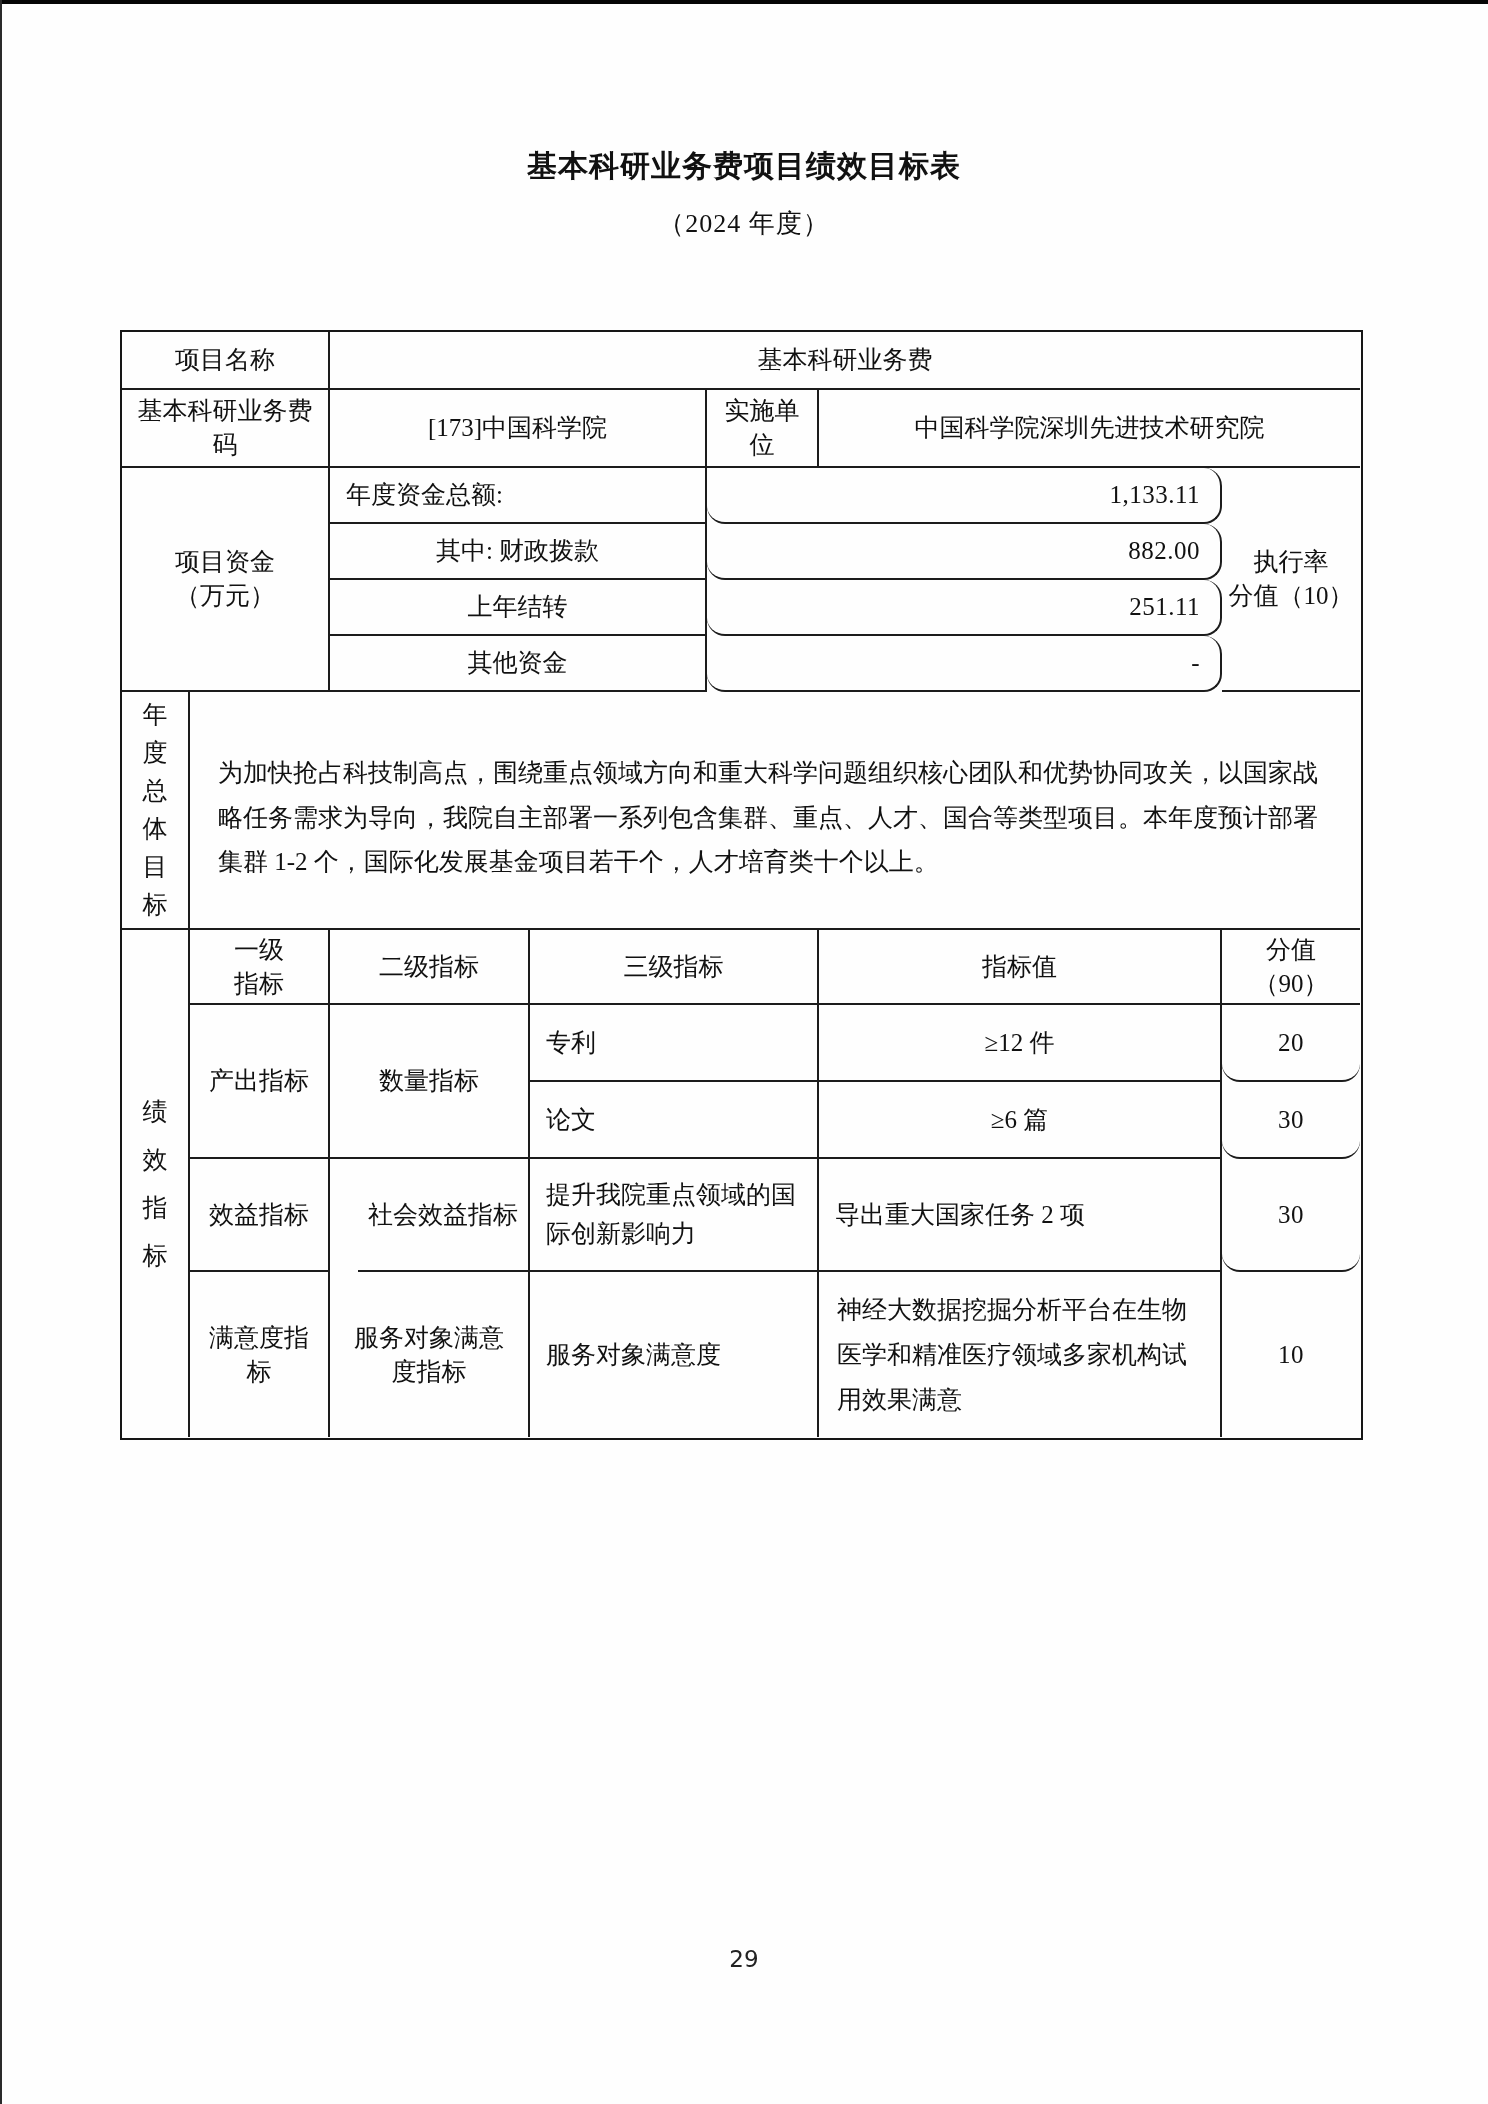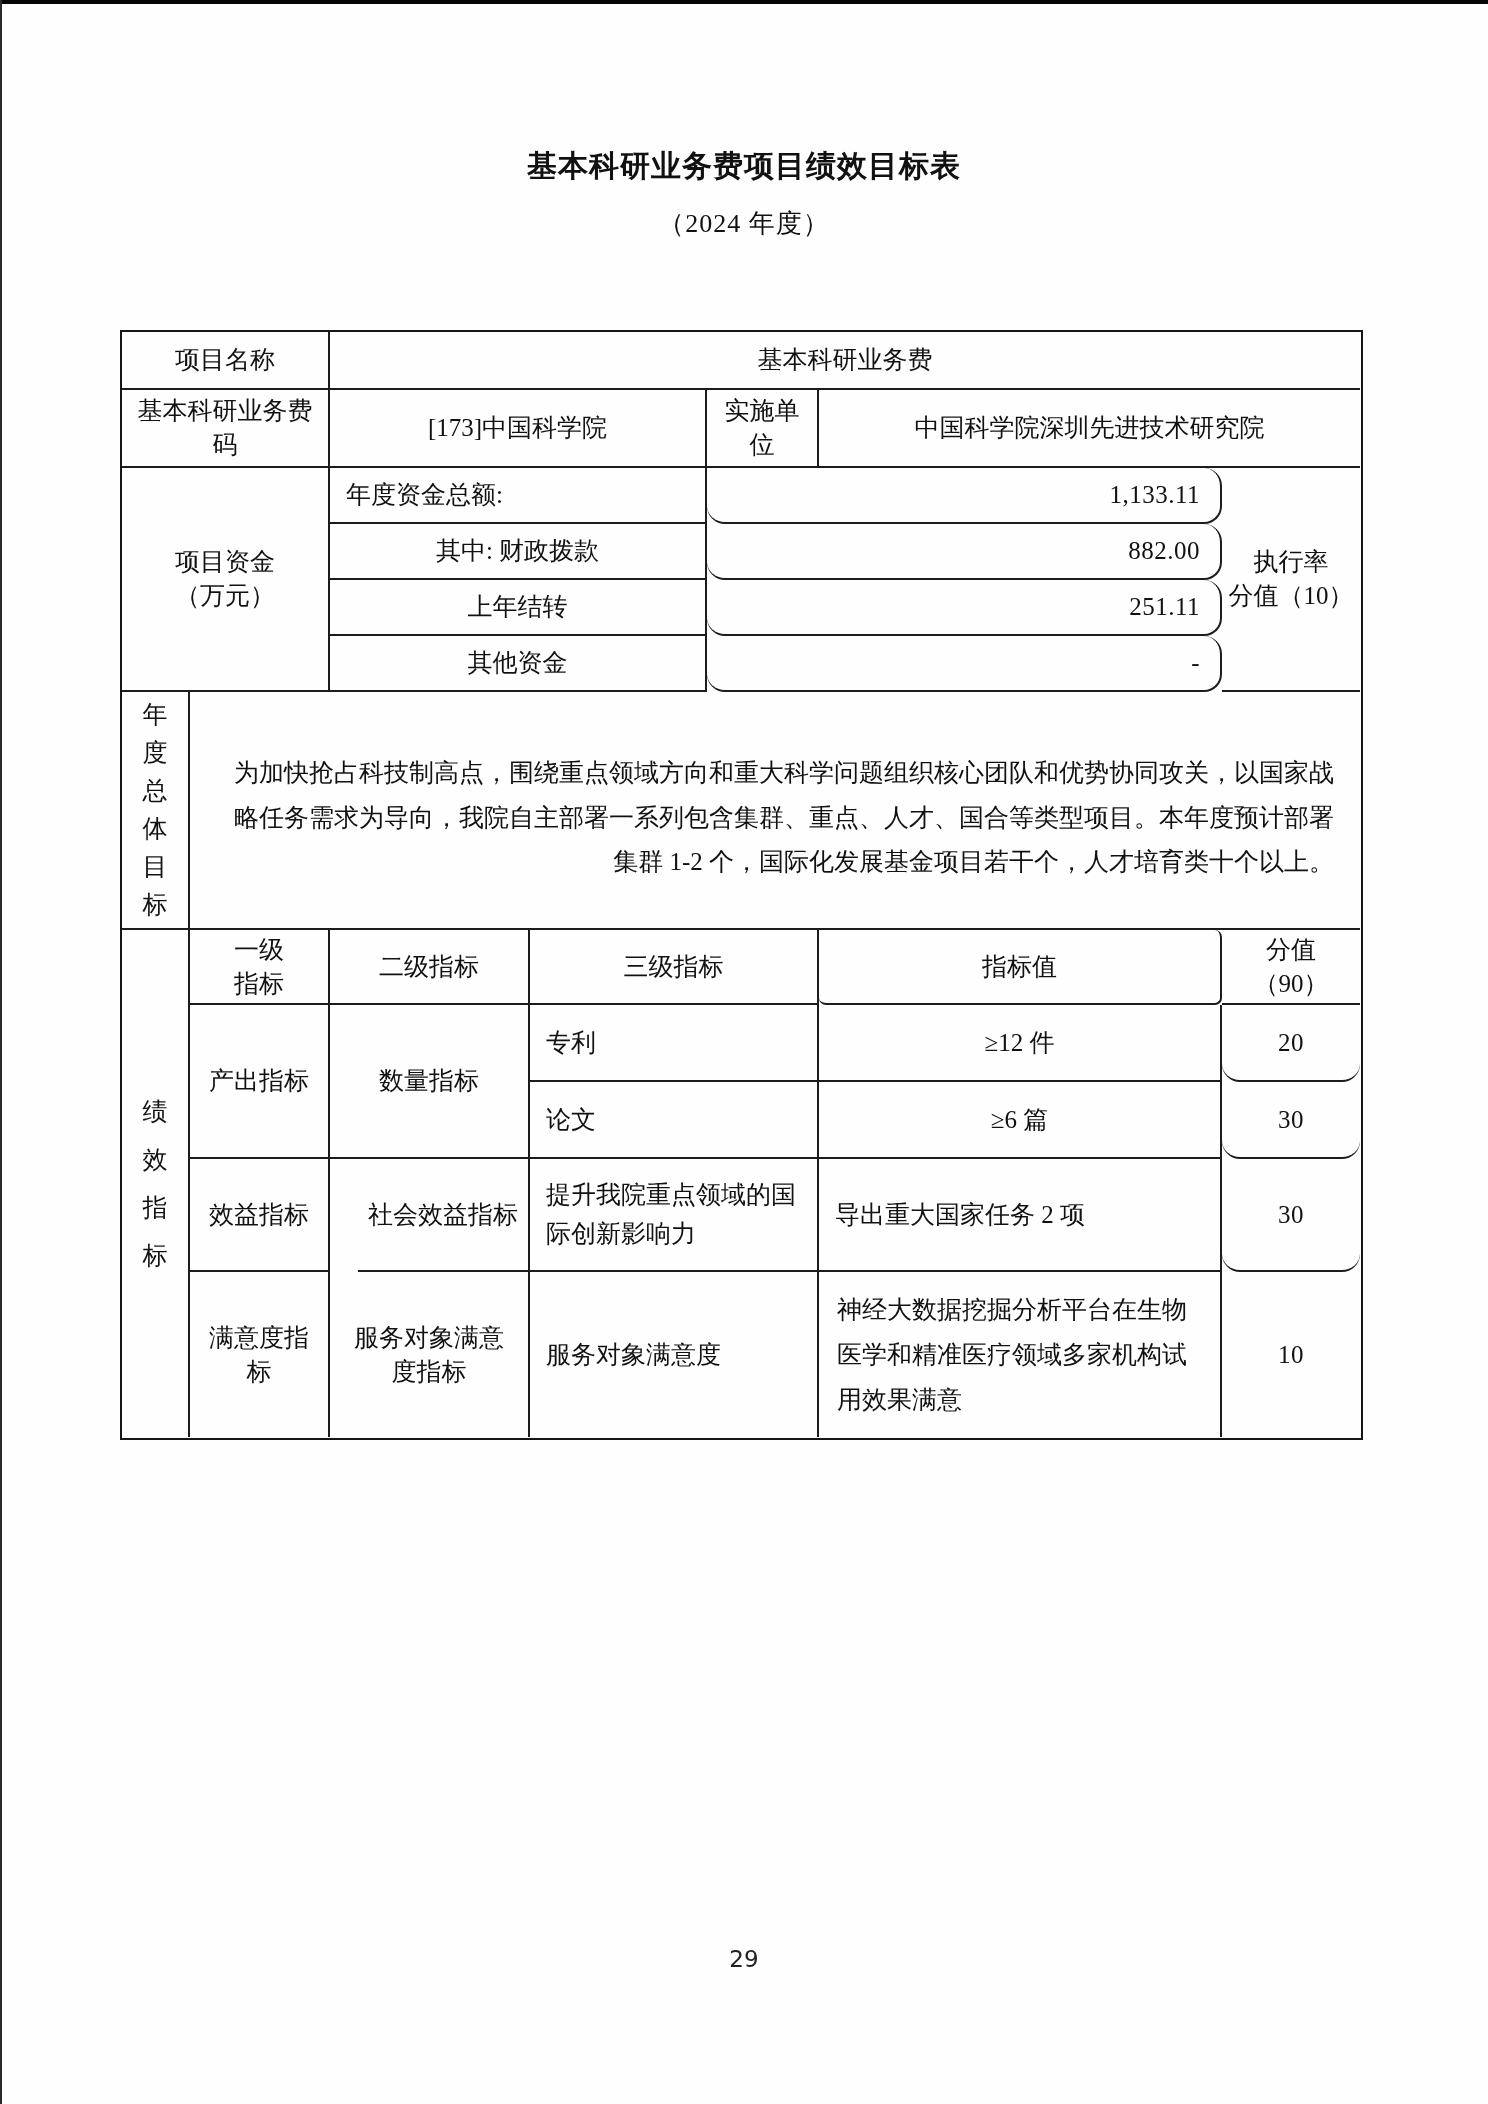--- a/index.html
+++ b/index.html
@@ -48,21 +48,21 @@
   .padL16 { padding-left:16px; }
   .padR20 { padding-right:20px; }
   .wrapcell { line-height:1.55; word-break:break-all; }
   .vlabel span {
     display:block; width:27px; word-break:break-all;
     text-align:center;
   }
   .v-goal span { line-height:1.52; }
   .v-perf span { line-height:1.92; }
   .goaltext {
-    text-align:right; line-height:1.78; padding:26px 26px 10px 28px;
+    text-align:left; line-height:1.78; padding:26px 26px 10px 28px;
     word-break:break-all;
   }
   .num { letter-spacing:0.5px;border-radius:18px; }
   .pageno {
     position:absolute; top:1946px; left:0; width:100%;
     text-align:center; font-size:23px;
     font-family:"DejaVu Sans","Liberation Sans",sans-serif;
     color:#222;
   }
 </style>
@@ -112,21 +112,21 @@
     <div class="cell cB goaltext" style="grid-column:2/8; grid-row:7/8;">为加快抢占科技制高点，围绕重点领域方向和重大科学问题组织核心团队和优势协同攻关，以国家战略任务需求为导向，我院自主部署一系列包含集群、重点、人才、国合等类型项目。本年度预计部署集群 1-2 个，国际化发展基金项目若干个，人才培育类十个以上。</div>
 
     <div class="cell cR vlabel v-perf" style="grid-column:1/2; grid-row:8/13; padding:4px 2px;font-family:Liberation Serif, serif;">
       <span>绩效指标</span>
     </div>
 
     <div class="cell cR cB prelines" style="grid-column:2/3; grid-row:8/9;">一级
 指标</div>
     <div class="cell cR cB" style="grid-column:4/6; grid-row:8/9;">三级指标</div>
     <div class="cell cR cB" style="grid-column:3/4; grid-row:8/9;">二级指标</div>
-    <div class="cell cR cB" style="grid-column:6/7; grid-row:8/9;border-radius:7px;">指标值</div>
+    <div class="cell cR cB" style="grid-column:6/7; grid-row:8/9;">指标值</div>
     <div class="cell cB prelines" style="grid-column:7/8; grid-row:8/9;">分值
 （90）</div>
 
     <div class="cell cR cB" style="grid-column:2/3; grid-row:9/11;">产出指标</div>
     <div class="cell cR cB" style="grid-column:3/4; grid-row:9/11;">数量指标</div>
 
     <div class="cell cR cB alignL padL16" style="grid-column:4/6; grid-row:9/10;">专利</div>
     <div class="cell cR cB" style="grid-column:6/7; grid-row:9/10;font-family:Liberation Serif, serif;">≥12 件</div>
     <div class="cell cB num" style="grid-column:7/8; grid-row:9/10;">20</div>
 

